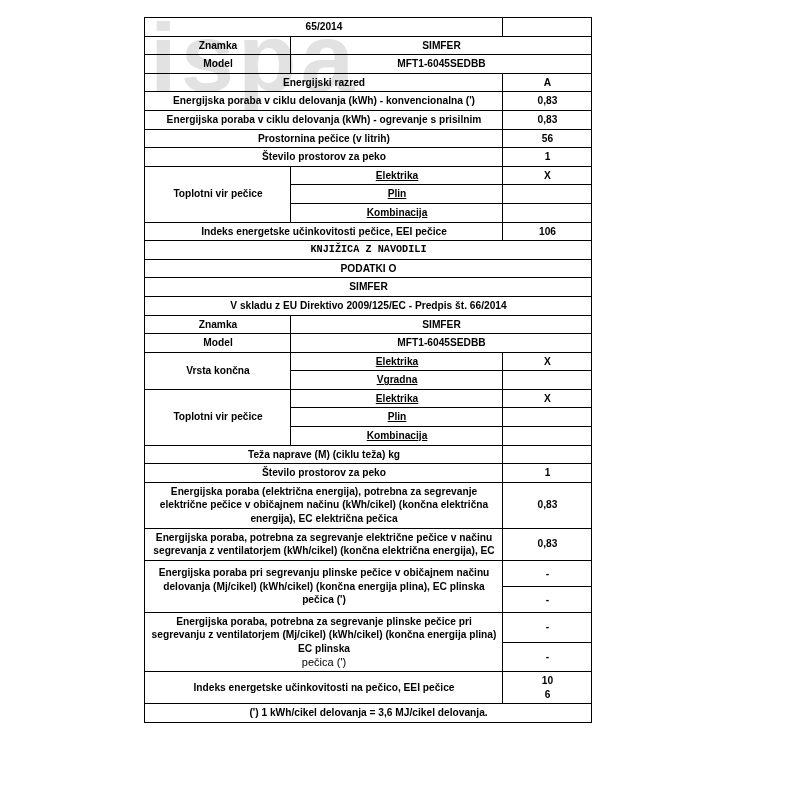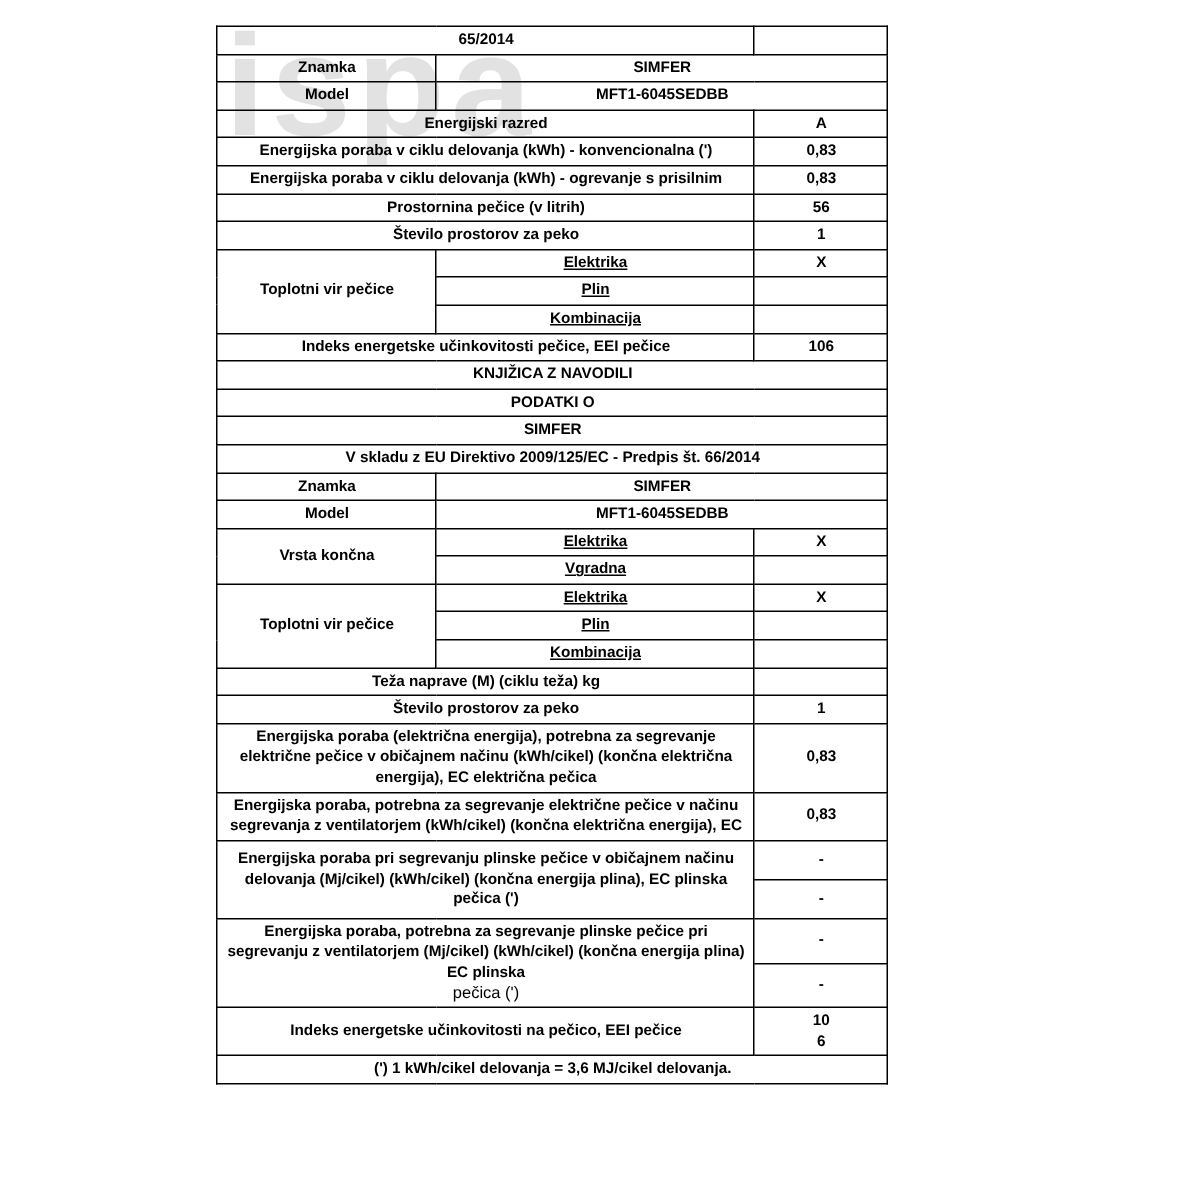--- a/index.html
+++ b/index.html
@@ -67,21 +67,21 @@
     padding: 2px 4px 2px 5px;
     font-size: 10.2px;
     font-weight: bold;
     line-height: 13.6px;
     vertical-align: middle;
     background: transparent;
   }
   td.label       { text-align: center; }
   td.val         { text-align: center; }
   td.ctr         { text-align: center; }
-  td.notbold     { font-weight: normal; }
+  td.notbold     { font-weight: normal; font-family: Liberation Mono, monospace; }
   td.pad-lr      { padding-left: 6px; }
   td.tall        { height: 21px; }
   td.sub         { padding-left: 7px; text-decoration: underline; }
   .blank-cell    { }
 
   
   .thin-line {
     font-weight: normal;
     font-size: 11px;
     display: block;

